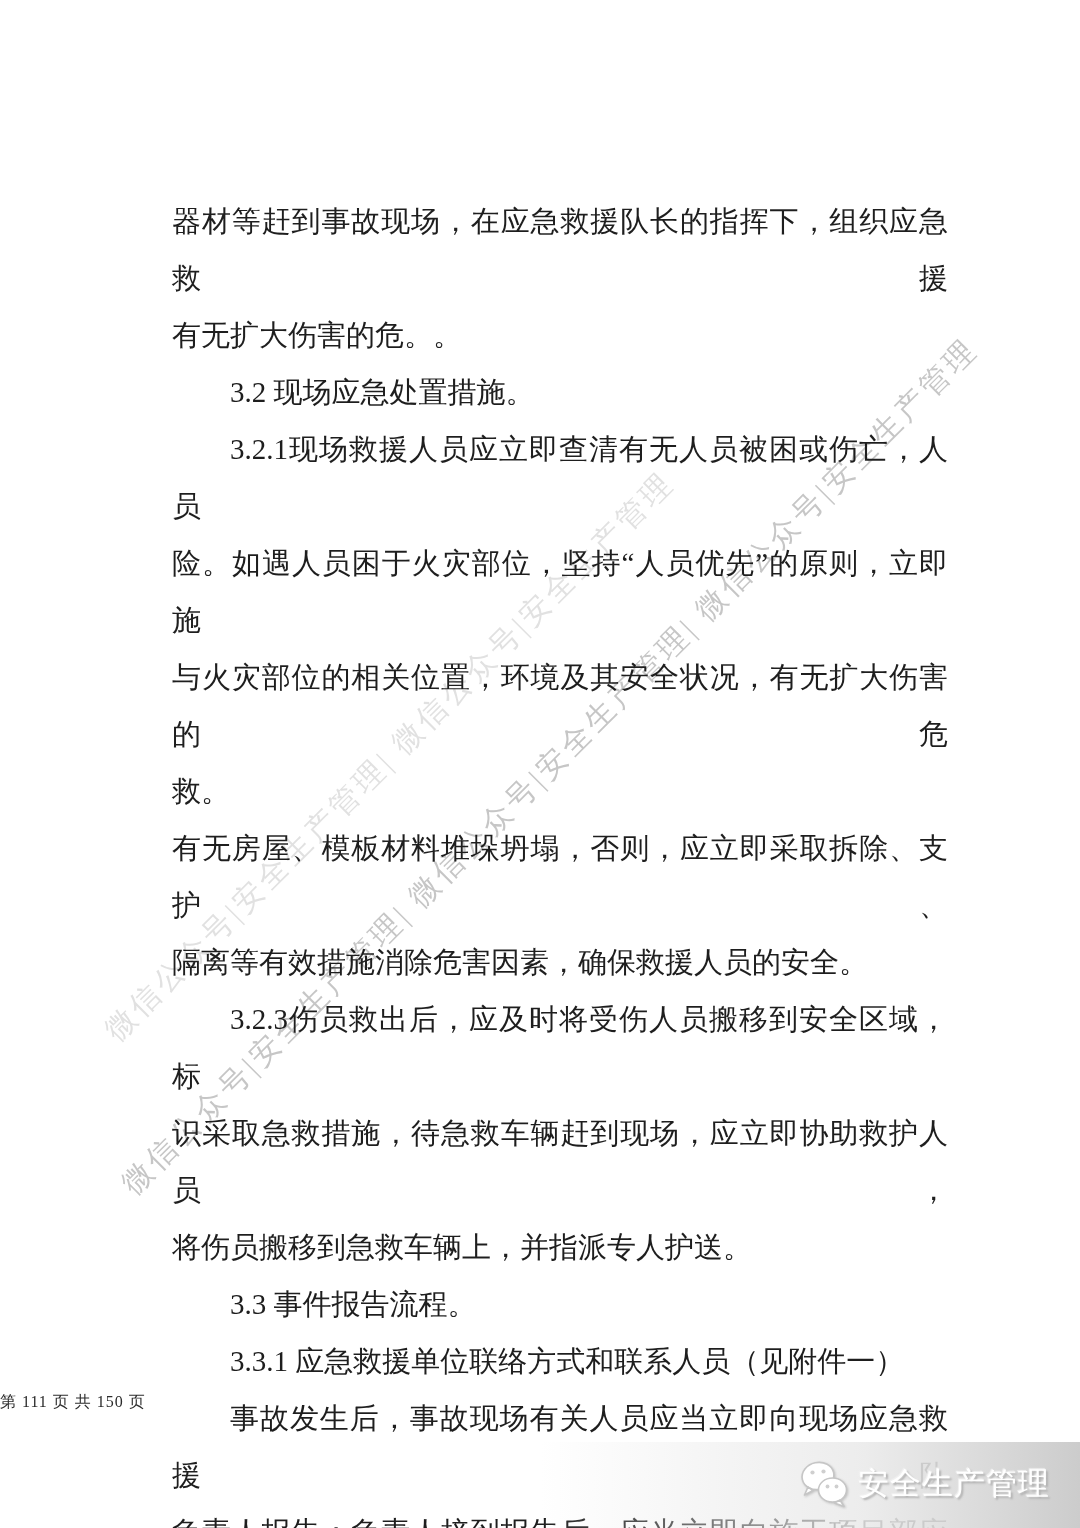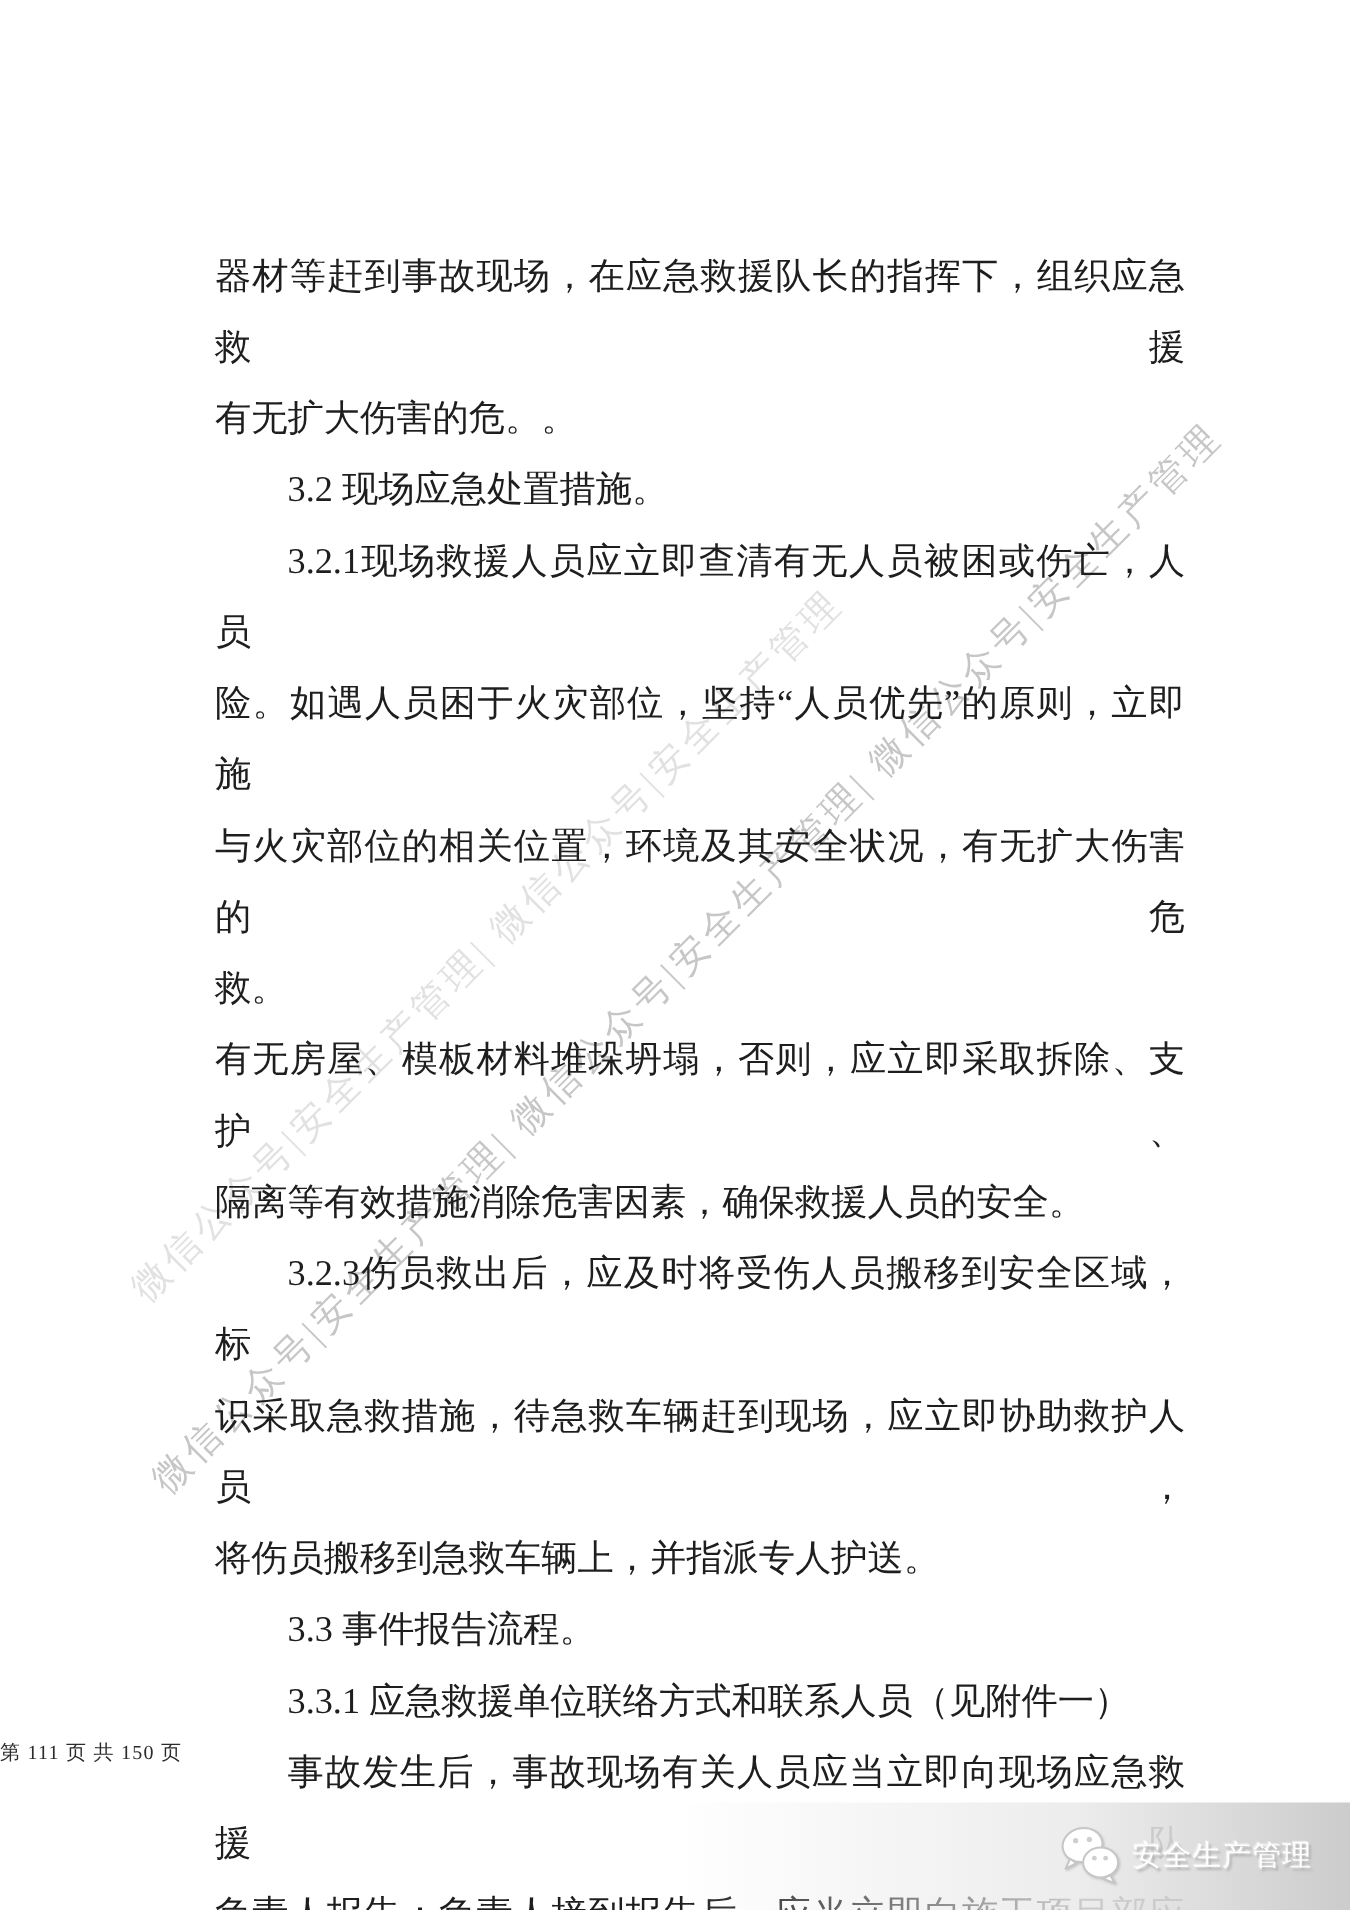--- a/index.html
+++ b/index.html
@@ -83,21 +83,21 @@
   .brand {
     position: absolute;
     right: 30px;
     top: 18px;
     display: flex;
     align-items: center;
     gap: 7px;
   }
   .wechat-icon { filter: drop-shadow(1.5px 1.5px 1px #c2c2c2); }
   .brand-label {
-    font-size: 23px;
+    font-size: 31px;
     letter-spacing: 1px;
     color: #ffffff;
     text-shadow: 2px 2px 2px #b0b0b0, -1px -1px 1px #f2f2f2;
     font-family: Liberation Sans, sans-serif;
   }
 </style>
 </head>
 <body>
 
 <div class="page">

